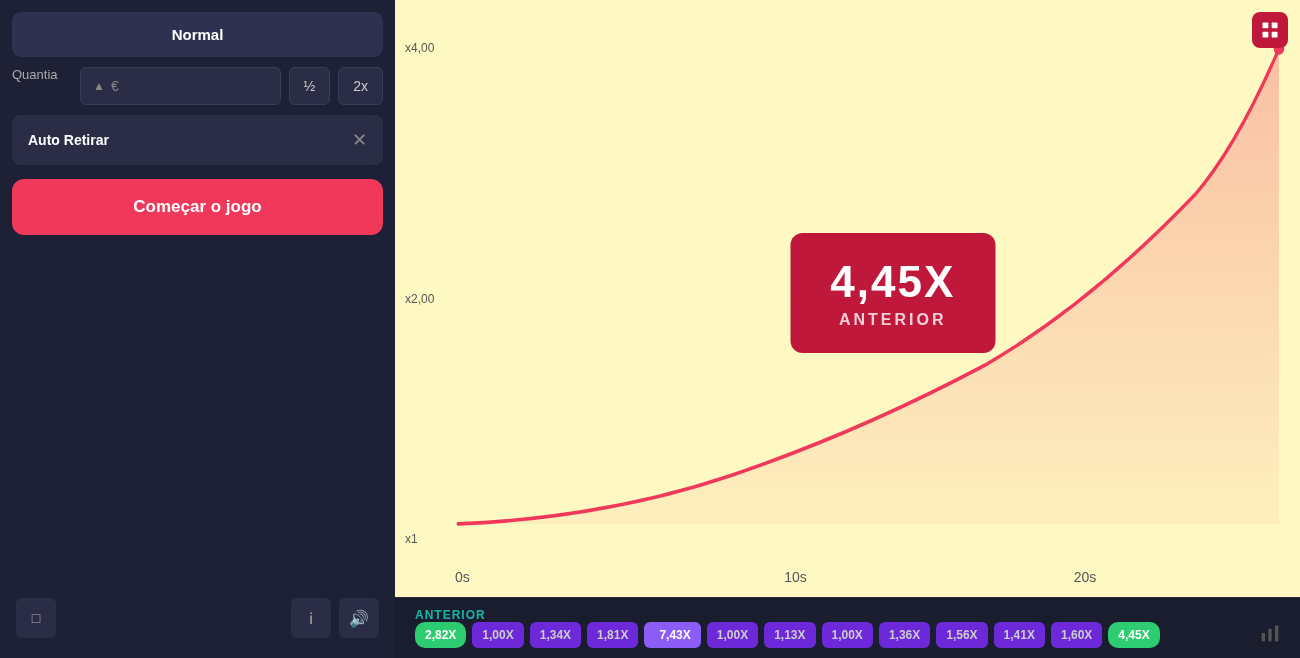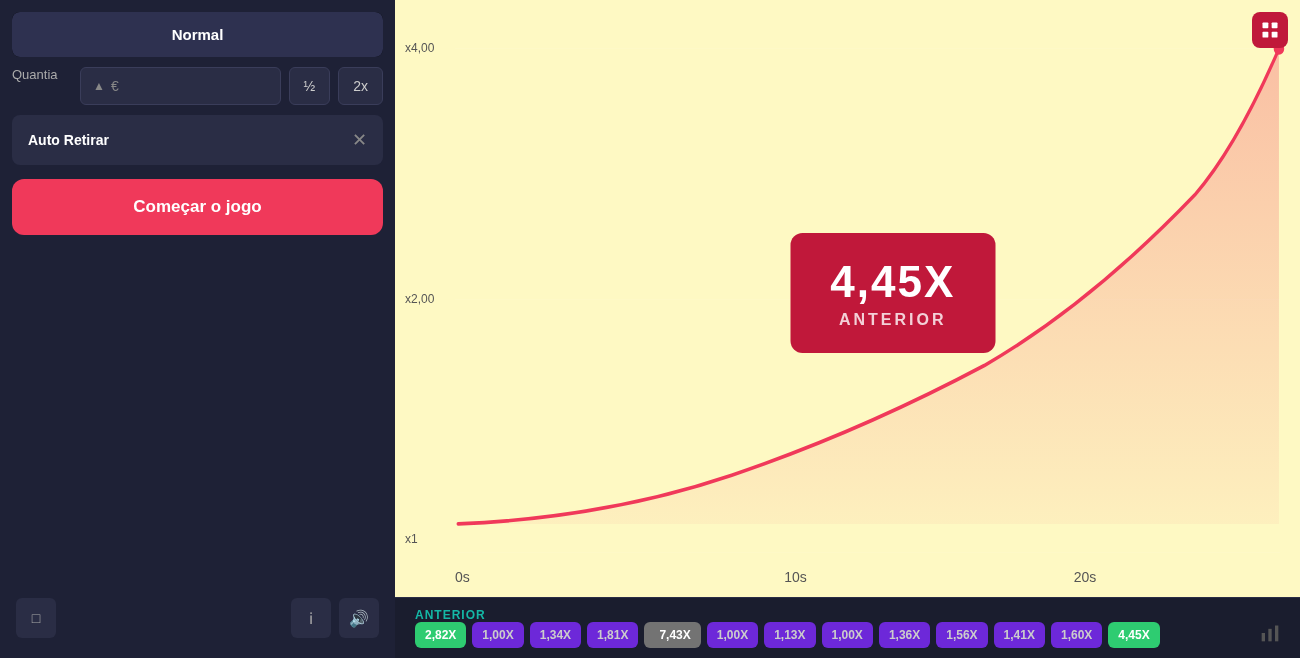--- a/index.html
+++ b/index.html
@@ -267,29 +267,30 @@
       padding: 6px 10px;
       border-radius: 6px;
       font-size: 12px;
       font-weight: 700;
       white-space: nowrap;
     }
 
     .result-badge.green {
       background: #2ecc71;
       color: #fff;
+      border-radius: 10px;
     }
 
     .result-badge.gray {
       background: #6d28d9;
       color: #ccc;
     }
 
     .result-badge.bright-green {
-      background: #737373;
+      background: #8b5cf6;
       color: #fff;
       padding-left: 15px;
     }
 
     
     .chart-svg {
       position: absolute;
       top: 0;
       left: 0;
       width: 100%;

